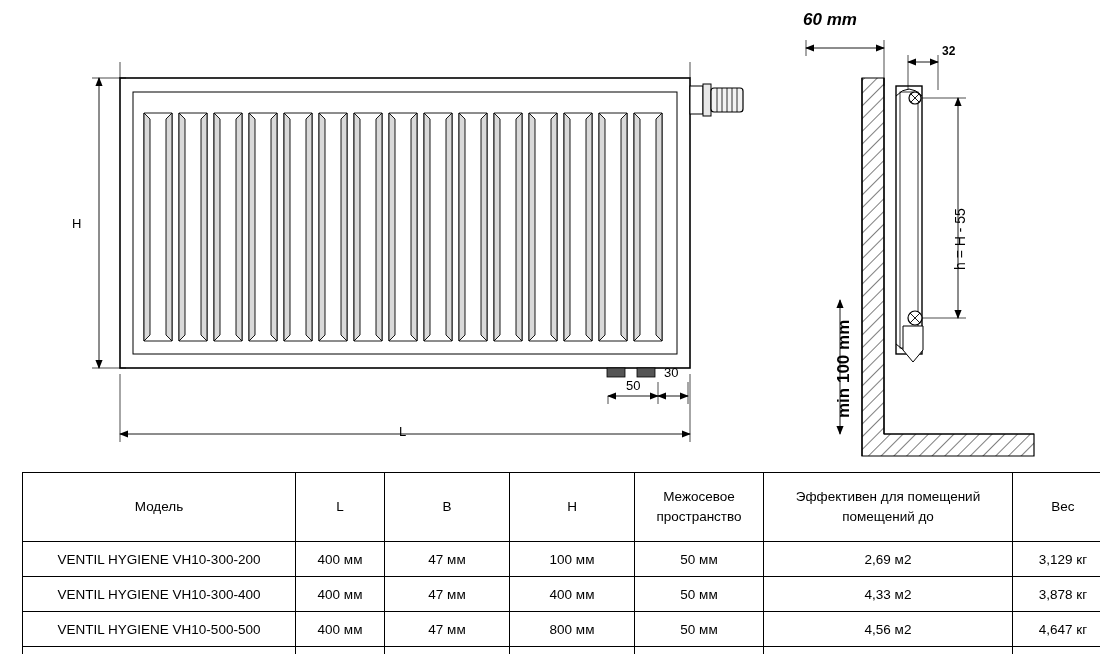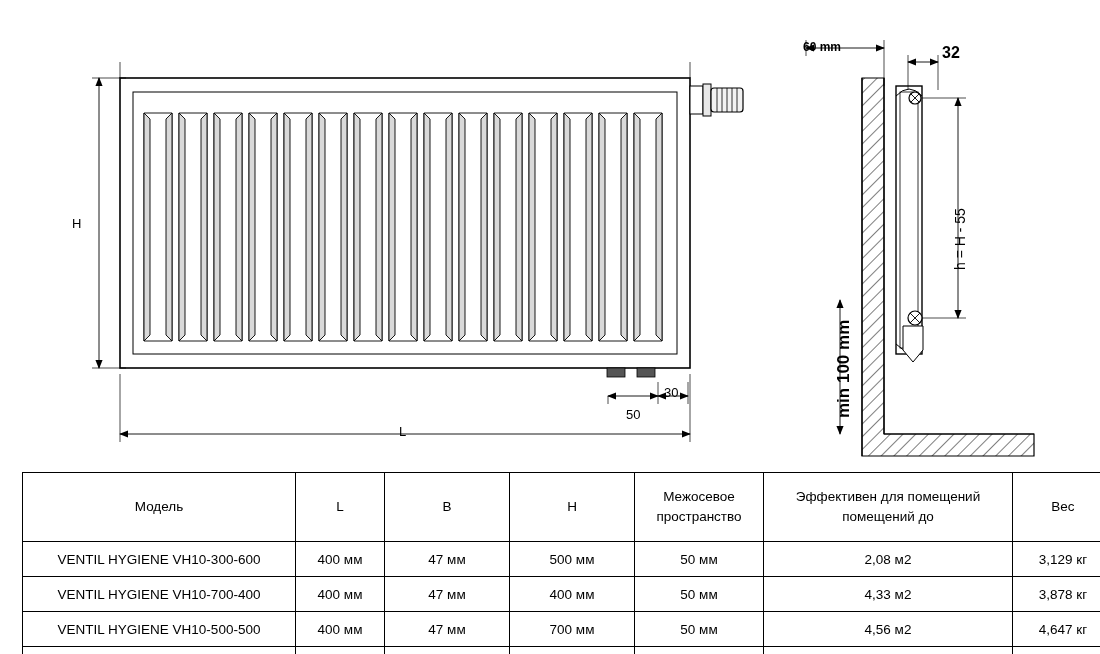--- a/index.html
+++ b/index.html
@@ -252,27 +252,27 @@
         <line x1="922" y1="318" x2="966" y2="318" stroke="#000" stroke-width="0.7"></line>
 
         <line x1="840" y1="434" x2="840" y2="300" stroke="#000" stroke-width="0.9" marker-start="url(#arrE)" marker-end="url(#arrS)"></line>
       </g>
     </svg>
 
     <div class="lbl" style="left:72px; top:216px;">H</div>
 
     <div class="lbl" style="left:399px; top:424px;">L</div>
 
-    <div class="lbl" style="left:626px; top:407px;">50</div>
-
-    <div class="lbl" style="left:664px; top:385px;">30</div>
-
-    <div class="lbl bold" style="left:803px; top:40px; font-size:12px;">60 mm</div>
-
-    <div class="lbl bold" style="left:942px; top:44px; font-size:16px;">32</div>
+    <div class="lbl" style="left:626px; top:378px;">50</div>
+
+    <div class="lbl" style="left:664px; top:365px;">30</div>
+
+    <div class="lbl bold" style="left:803px; top:10px; font-size:17px;font-style:italic;">60 mm</div>
+
+    <div class="lbl bold" style="left:942px; top:44px; font-size:12px;">32</div>
 
     <div class="lbl rot90" style="left:952px; top:270px; font-size:14px;">h = H - 55</div>
 
     <div class="lbl rot90 bold" style="left:834px; top:418px; font-size:17px;">min 100 mm</div>
   </div>
 
   <div class="table-wrap">
     <table class="spec">
       <thead>
         <tr>
@@ -286,42 +286,42 @@
           </th>
           <th class="c-ef two-line">
             <span>Эффективен для помещений</span>
             <span>помещений до</span>
           </th>
           <th class="c-w">Вес</th>
         </tr>
       </thead>
       <tbody>
         <tr>
-          <td>VENTIL HYGIENE VH10-300-600</td>
+          <td>VENTIL HYGIENE VH10-300-200</td>
           <td>400 мм</td>
           <td>47 мм</td>
-          <td>500 мм</td>
+          <td>100 мм</td>
           <td>50 мм</td>
-          <td>2,08 м2</td>
+          <td>2,69 м2</td>
           <td>3,129 кг</td>
         </tr>
         <tr>
-          <td>VENTIL HYGIENE VH10-700-400</td>
+          <td>VENTIL HYGIENE VH10-300-400</td>
           <td>400 мм</td>
           <td>47 мм</td>
           <td>400 мм</td>
           <td>50 мм</td>
           <td>4,33 м2</td>
           <td>3,878 кг</td>
         </tr>
         <tr>
           <td>VENTIL HYGIENE VH10-500-500</td>
           <td>400 мм</td>
           <td>47 мм</td>
-          <td>700 мм</td>
+          <td>800 мм</td>
           <td>50 мм</td>
           <td>4,56 м2</td>
           <td>4,647 кг</td>
         </tr>
         <tr>
           <td>VENTIL HYGIENE VH10-600-400</td>
           <td>400 мм</td>
           <td>47 мм</td>
           <td>600 мм</td>
           <td>50 мм</td>

